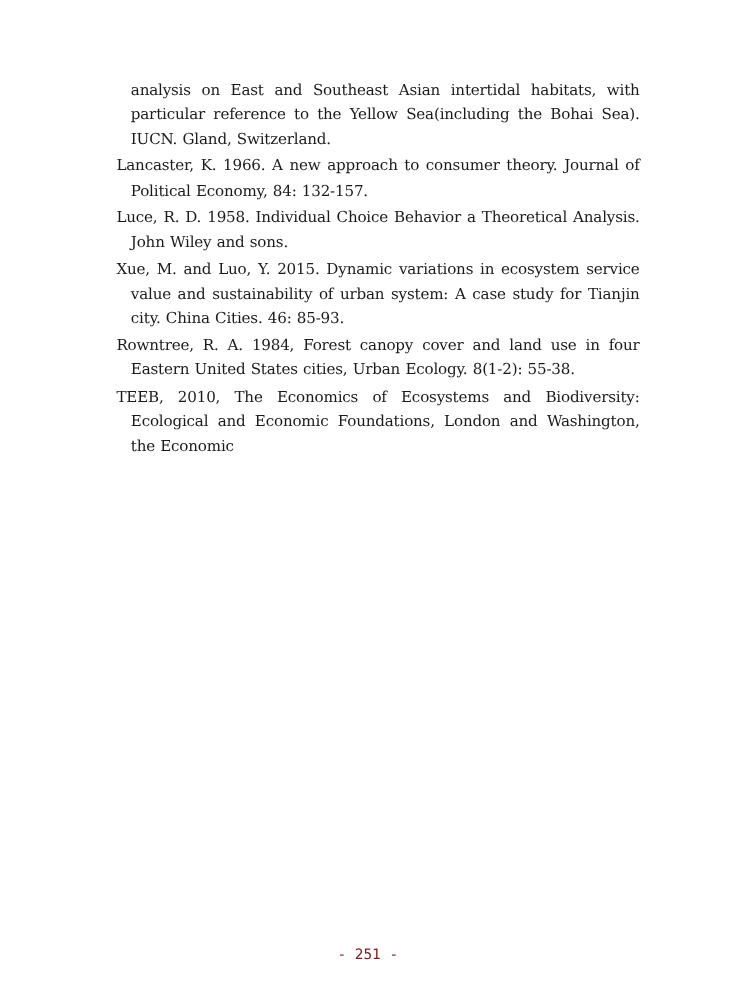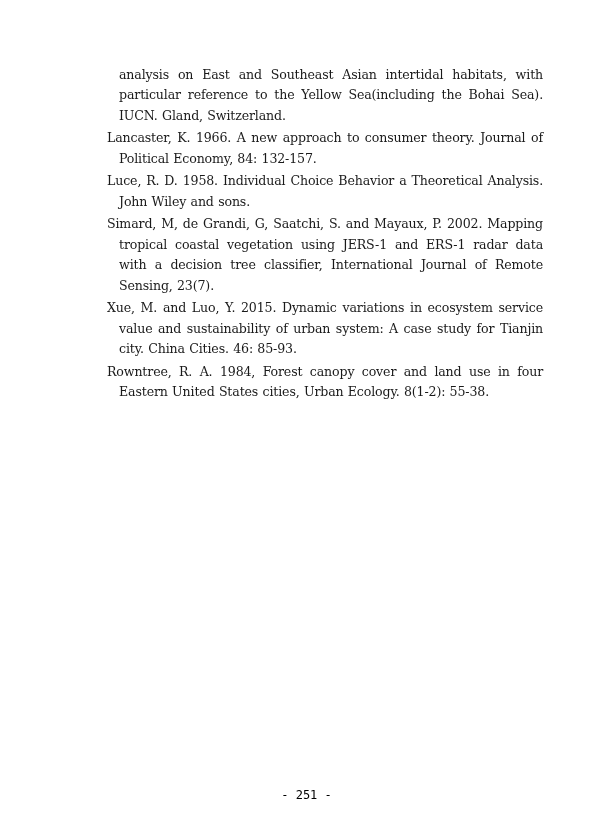--- a/index.html
+++ b/index.html
@@ -1,42 +1,42 @@
 <!DOCTYPE html>
 <html><head>
 <meta charset="utf-8">
 <style>
   html, body { margin: 0; padding: 0; background: #ffffff; }
   body { width: 613px; height: 840px; position: relative; overflow: hidden; }
-  .page { position: absolute; left: 97px; top: 65px; width: 436px; margin-left: 10px; }
+  .page { position: absolute; left: 97px; top: 65px; width: 436px; }
   .ref {
     font-family: "DejaVu Serif", "Liberation Serif", serif;
     font-size: 12.6px;
     line-height: 20.4px;
     color: #1a1a1a;
     text-align: justify;
     padding-left: 12px;
     text-indent: -12px;
     margin: 0 0 2.2px 0;
     letter-spacing: -0.15px;
     word-spacing: 0.5px;
   }
   .ref.cont { text-indent: 0; }
   .footer {
     position: absolute; left: 0; width: 613px; top: 788px;
     text-align: center;
     font-family: "DejaVu Sans Mono", "Liberation Mono", monospace;
-    font-size: 12px; color: #000000;
+    font-size: 12px; color: #7f1d1d;
   }
 </style>
 </head>
 <body>
 
 <div class="page">
   <p class="ref cont">analysis on East and Southeast Asian intertidal habitats, with particular reference to the Yellow Sea(including the Bohai Sea). IUCN. Gland, Switzerland.</p>
   <p class="ref">Lancaster, K. 1966. A new approach to consumer theory. Journal of Political Economy, 84: 132-157.</p>
   <p class="ref">Luce, R. D. 1958. Individual Choice Behavior a Theoretical Analysis. John Wiley and sons.</p>
-  <p class="ref">Simard, M, de Grandi, G, Saatchi, S. and Mayaux, P. 2002. Mapping tropical coastal vegetation using JERS-1 and ERS-1 radar data with a decision tree classifier, International Journal of Remote Sensing, 23(7).</p>
   <p class="ref">Xue, M. and Luo, Y. 2015. Dynamic variations in ecosystem service value and sustainability of urban system: A case study for Tianjin city. China Cities. 46: 85-93.</p>
   <p class="ref">Rowntree, R. A. 1984, Forest canopy cover and land use in four Eastern United States cities, Urban Ecology. 8(1-2): 55-38.</p>
+  <p class="ref">TEEB, 2010, The Economics of Ecosystems and Biodiversity: Ecological and Economic Foundations, London and Washington, the Economic</p>
 </div>
 
 <div class="footer">- 251 -</div>
 
 </body></html>

